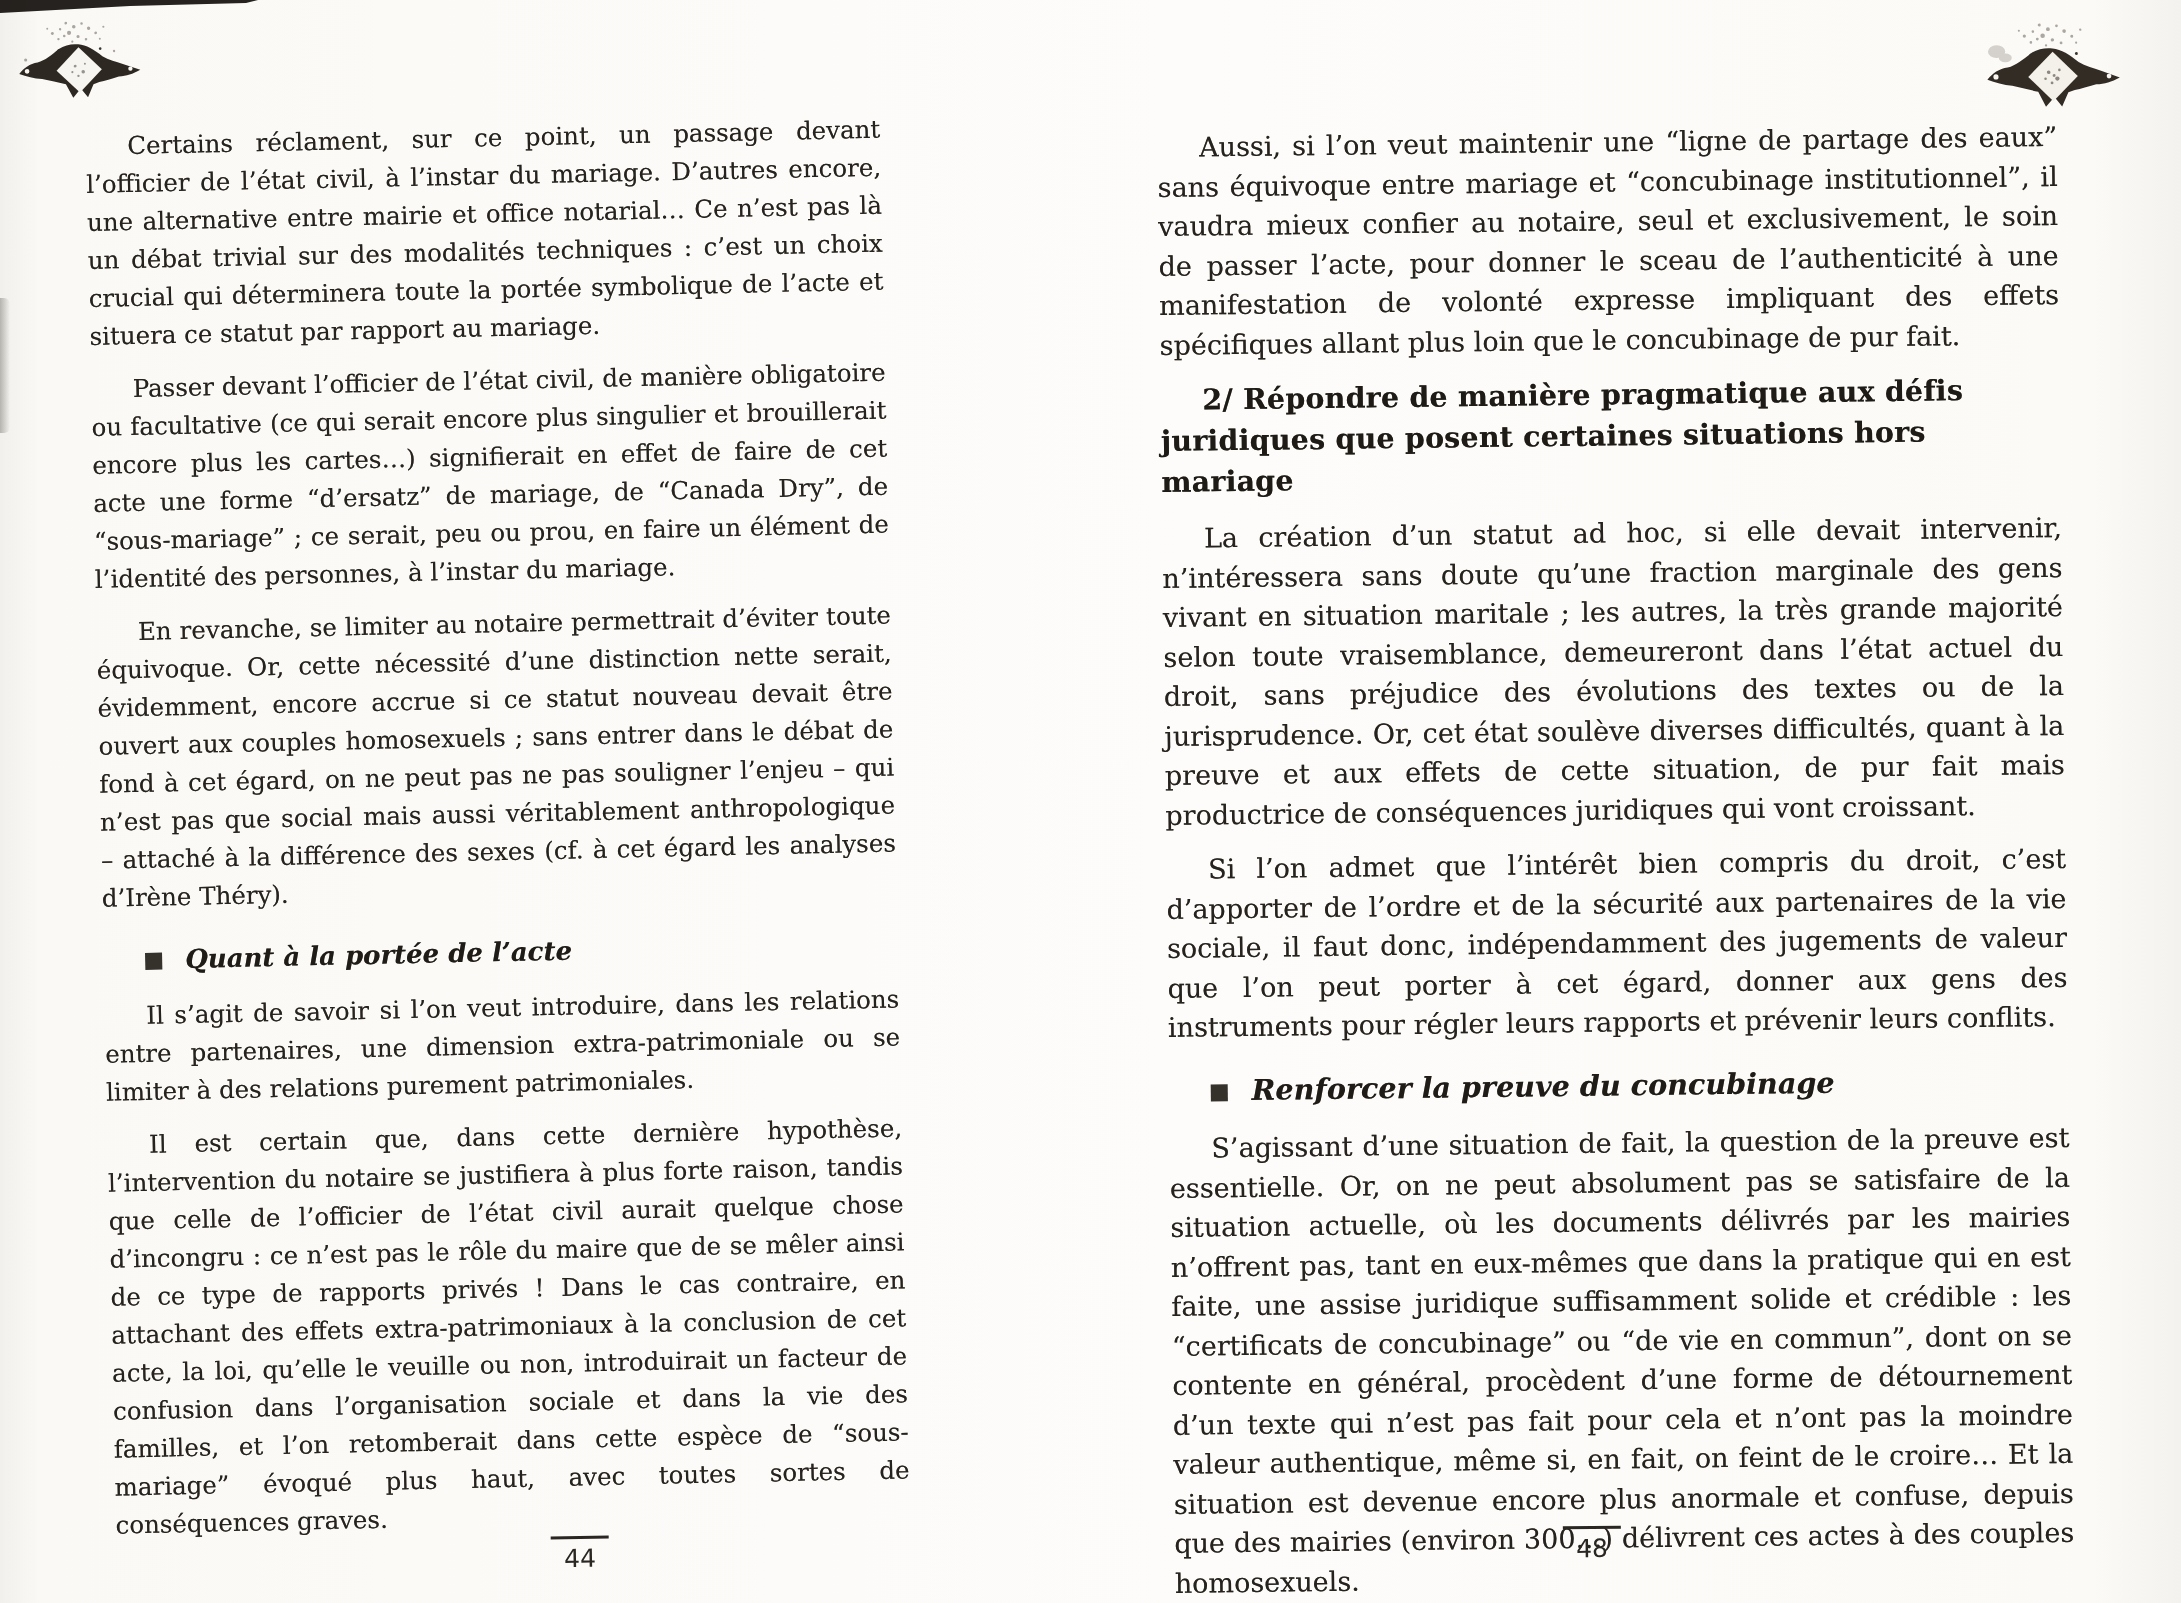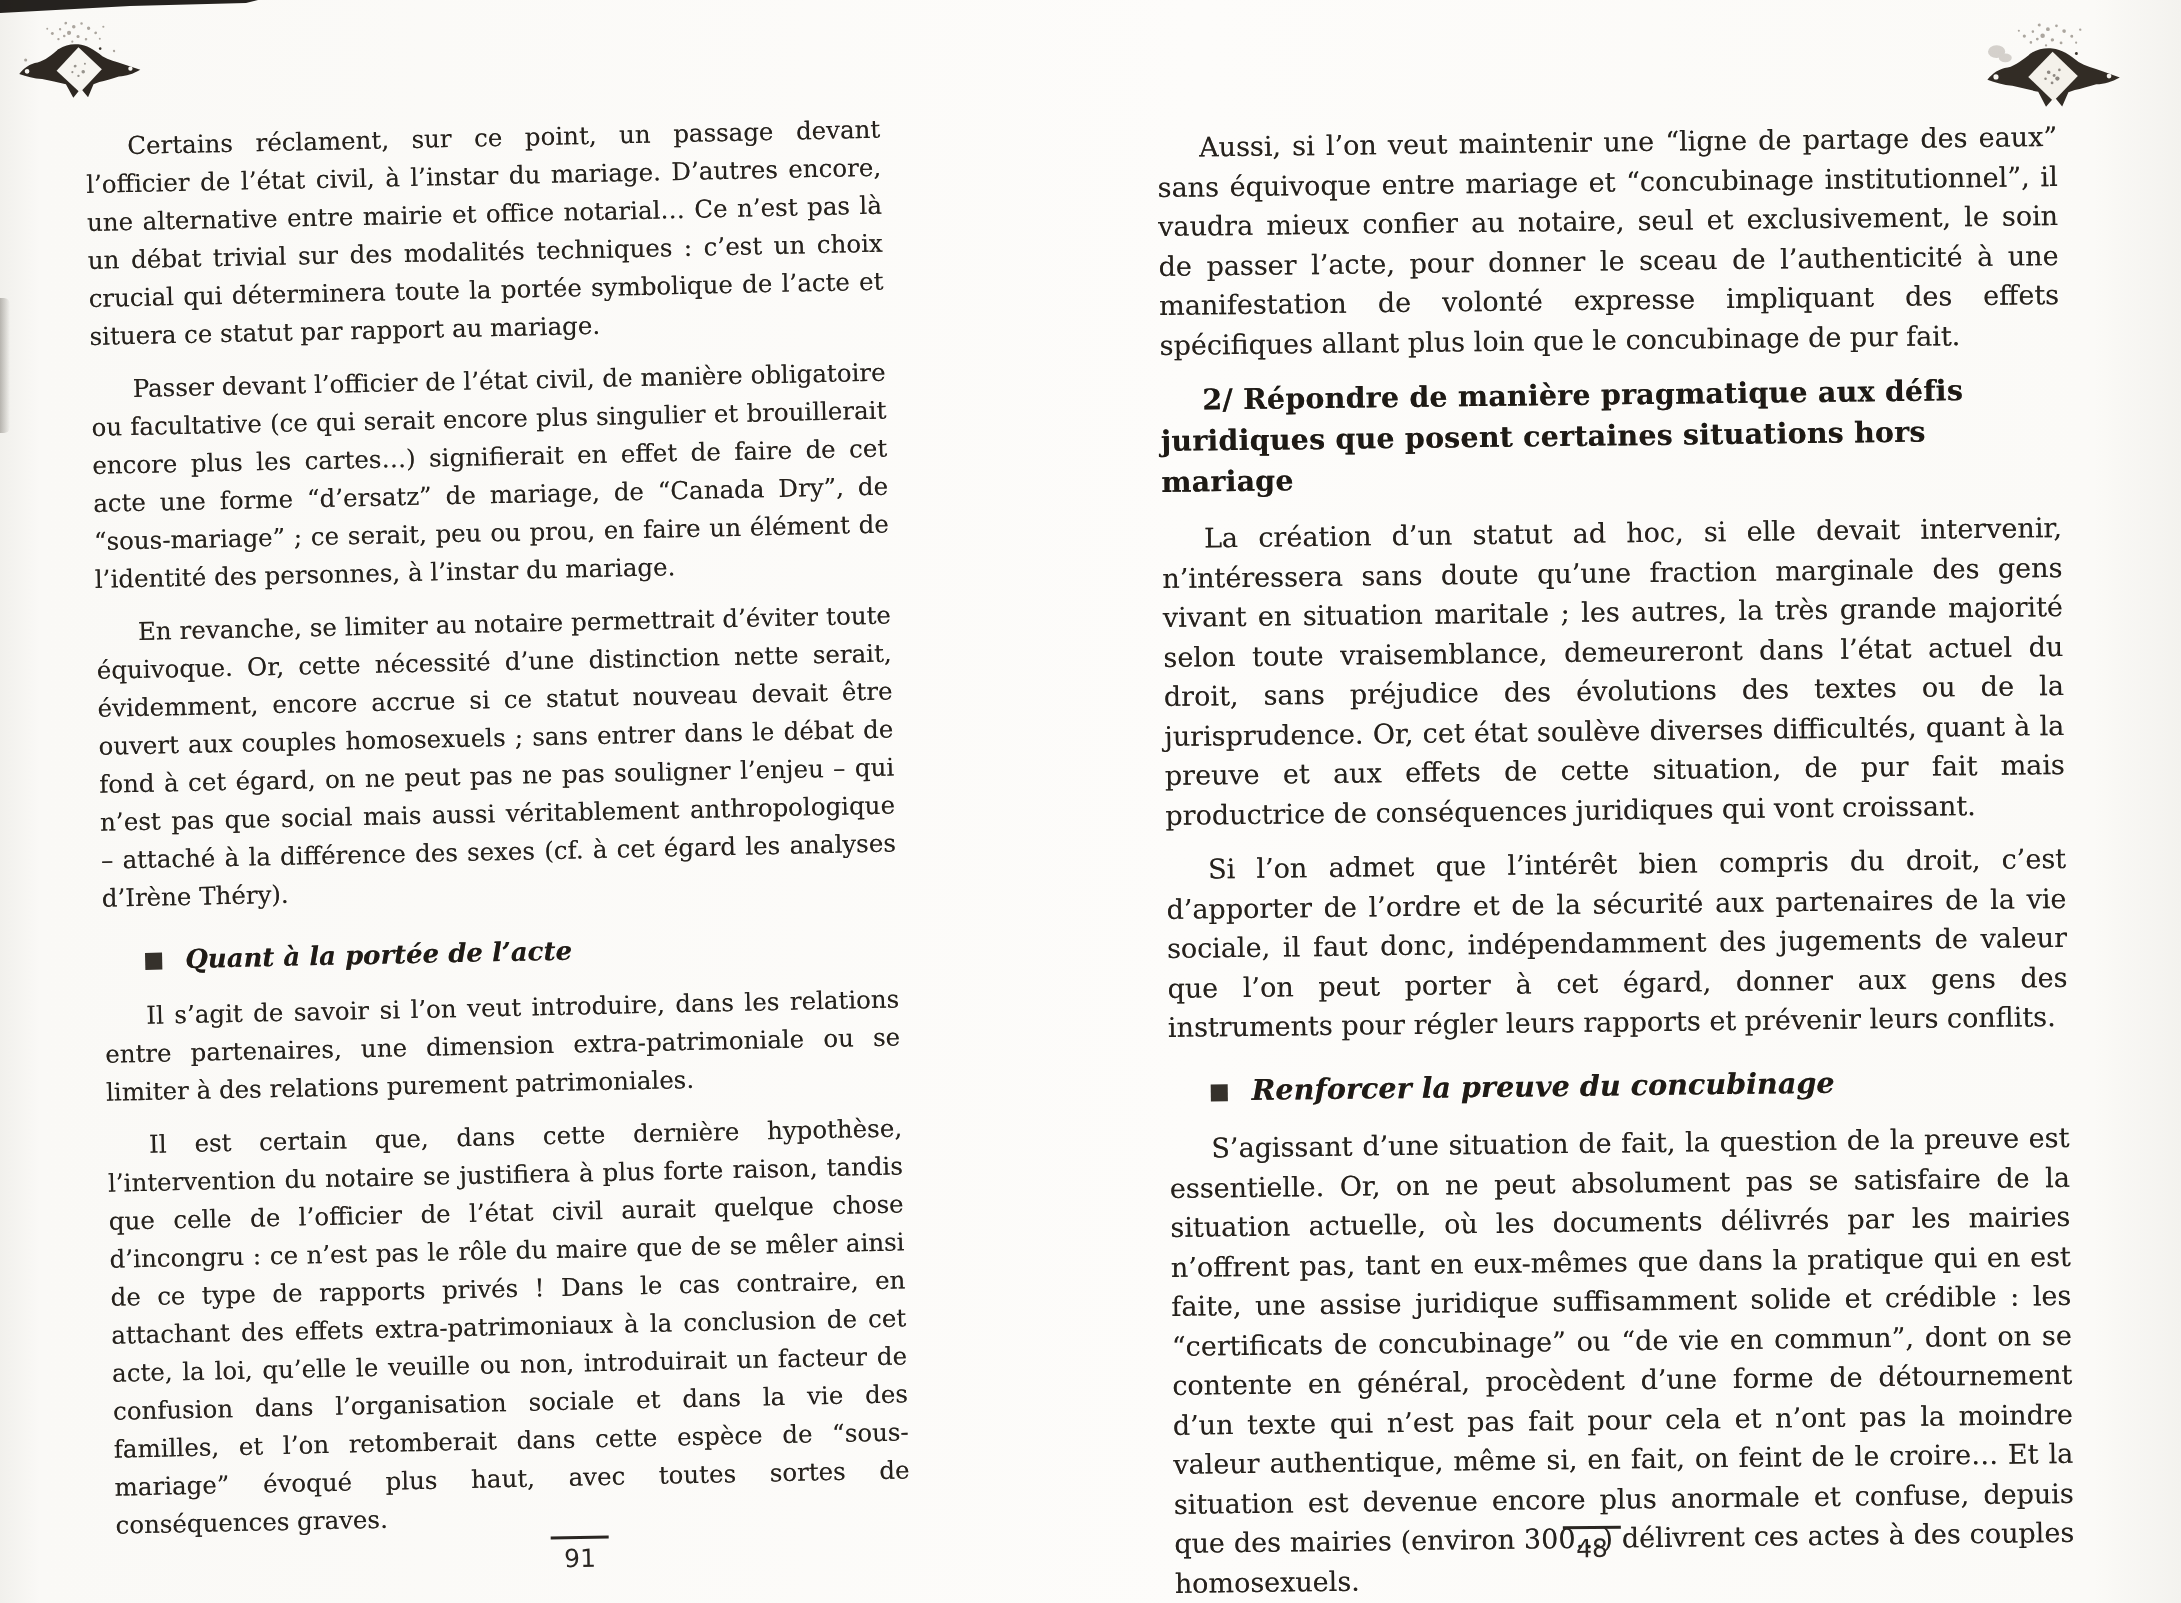--- a/index.html
+++ b/index.html
@@ -211,20 +211,20 @@
       <p class="subhead">
         <span class="bullet"></span>
         <span>Renforcer la preuve du concubinage</span>
       </p>
       <p>S’agissant d’une situation de fait, la question de la preuve est essentielle. Or, on ne peut absolument pas se satisfaire de la situation actuelle, où les documents délivrés par les mairies n’offrent pas, tant en eux-mêmes que dans la pratique qui en est faite, une assise juridique suffisamment solide et crédible : les “certificats de concubinage” ou “de vie en commun”, dont on se contente en général, procèdent d’une forme de détournement d’un texte qui n’est pas fait pour cela et n’ont pas la moindre valeur authentique, même si, en fait, on feint de le croire… Et la situation est devenue encore plus anormale et confuse, depuis que des mairies (environ 300…) délivrent ces actes à des couples homosexuels.</p>
     </div>
   </div>
 
   <div class="folio left-folio">
     <span class="folio-rule"></span>
-    <span>91</span>
+    <span>44</span>
   </div>
   <div class="folio right-folio">
     <span class="folio-rule"></span>
     <span>48</span>
   </div>
 
 </div>
 
 </body></html>

